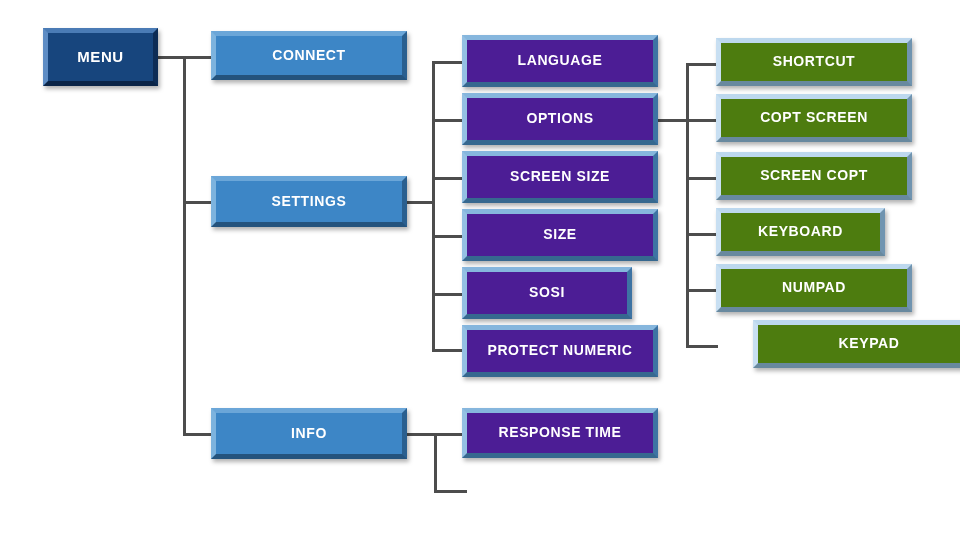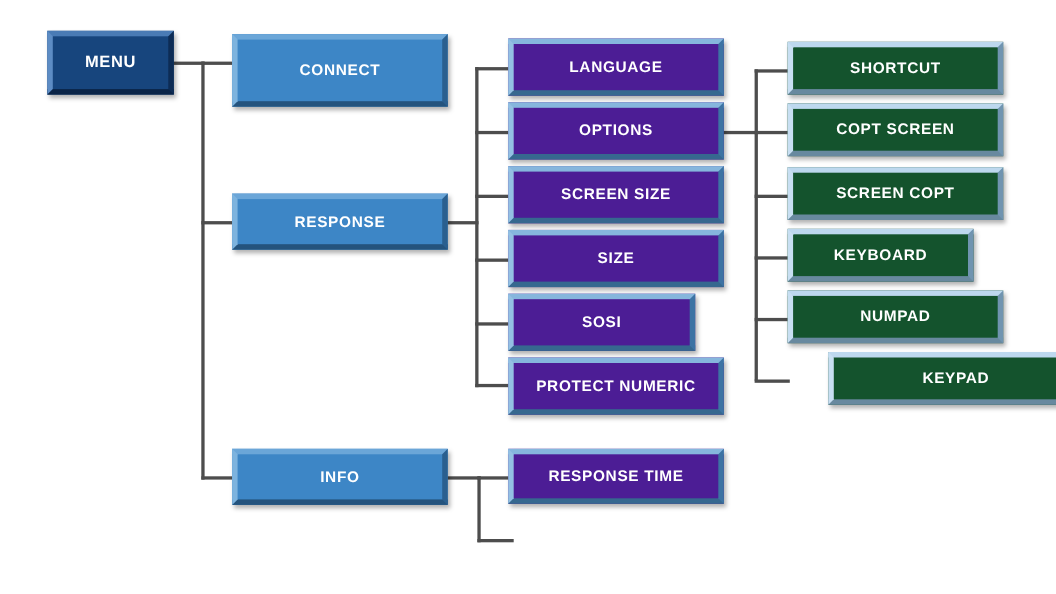--- a/index.html
+++ b/index.html
@@ -69,21 +69,21 @@
     background: #4c1d95;
     border-top-color:    #86b6dd;
     border-left-color:   #94c0e3;
     border-right-color:  #3d73a3;
     border-bottom-color: #36688f;
     font-size: 14px;
   }
 
   
   .lvl3 {
-    background: #14532d;
+    background: #4d7c0f;
     border-top-color:    #bdd8ee;
     border-left-color:   #c8dff2;
     border-right-color:  #7094b0;
     border-bottom-color: #68899f;
     font-size: 14px;
   }
 </style>
 </head>
 <body>
 
@@ -113,22 +113,22 @@
   <div class="line h" style="left:661px; top:289px; width:32px;"></div>
   <div class="line h" style="left:661px; top:345px; width:32px;"></div>
 
   <div class="line h" style="left:381px; top:433px; width:31px;"></div>
   <div class="line v" style="left:409px; top:433px; height:60px;"></div>
   <div class="line h" style="left:409px; top:433px; width:33px;"></div>
   <div class="line h" style="left:409px; top:490px; width:33px;"></div>
 
   <div class="node lvl0" style="left:18px; top:28px; width:115px; height:58px;">MENU</div>
 
-  <div class="node lvl1" style="left:186px; top:31px;  width:196px; height:66px;">CONNECT</div>
-  <div class="node lvl1" style="left:186px; top:176px; width:196px; height:51px;">RESPONSE</div>
+  <div class="node lvl1" style="left:186px; top:31px;  width:196px; height:49px;">CONNECT</div>
+  <div class="node lvl1" style="left:186px; top:176px; width:196px; height:51px;">SETTINGS</div>
   <div class="node lvl1" style="left:186px; top:408px; width:196px; height:51px;">INFO</div>
 
   <div class="node lvl2" style="left:437px; top:35px;  width:196px; height:52px;">LANGUAGE</div>
   <div class="node lvl2" style="left:437px; top:93px;  width:196px; height:52px;">OPTIONS</div>
   <div class="node lvl2" style="left:437px; top:151px; width:196px; height:52px;">SCREEN SIZE</div>
   <div class="node lvl2" style="left:437px; top:209px; width:196px; height:52px;">SIZE</div>
   <div class="node lvl2" style="left:437px; top:267px; width:170px; height:52px;">SOSI</div>
   <div class="node lvl2" style="left:437px; top:325px; width:196px; height:52px;">PROTECT NUMERIC</div>
 
   <div class="node lvl3" style="left:691px; top:38px;  width:196px; height:48px;">SHORTCUT</div>

